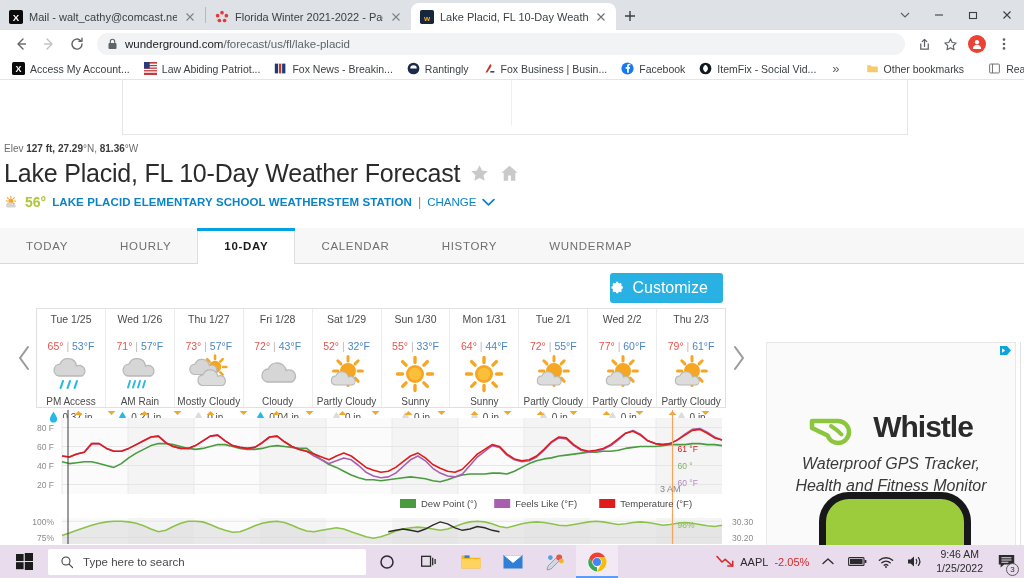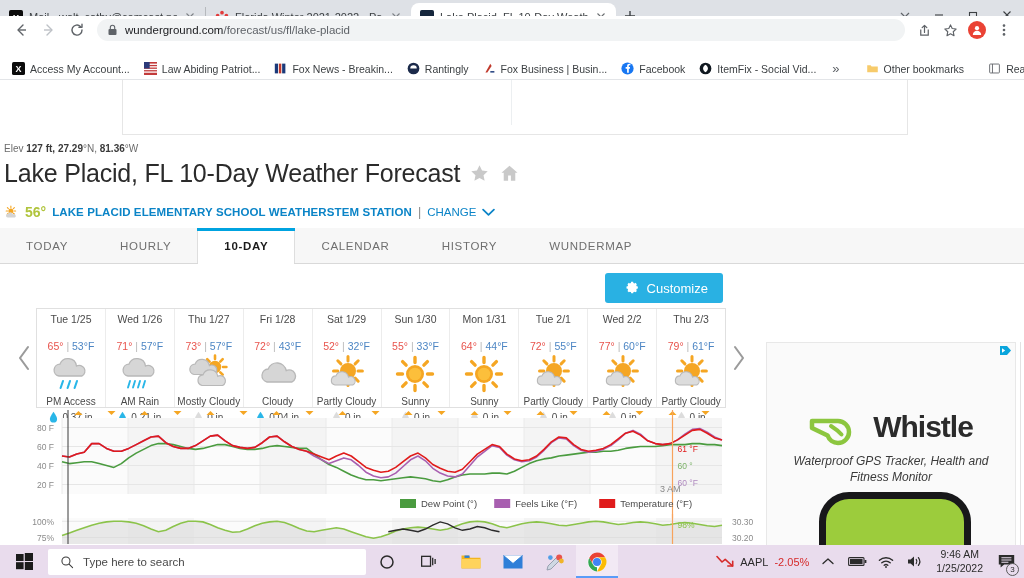--- a/index.html
+++ b/index.html
@@ -27,21 +27,21 @@
     white-space: nowrap; overflow: hidden; text-overflow: clip;
     max-width: 148px; font-size: 11px;
   }
   .tab-close { width: 14px; height: 14px; flex:0 0 14px; opacity: .75; }
   .tab-sep { width:1px; height:16px; background:#b6b9bd; align-self:center; }
   .newtab { width: 28px; height: 28px; display:flex; align-items:center; justify-content:center; }
   .winctl { margin-left:auto; display:flex; align-items:flex-start; height:30px; }
   .winctl div { width: 34px; height: 30px; display:flex; align-items:center; justify-content:center; }
 
   .chrome-toolbar {
-    position: absolute; left:0; top:16px; width:1024px; height:28px;
+    position: absolute; left:0; top:30px; width:1024px; height:28px;
     background:#ffffff; display:flex; align-items:center; gap:2px; padding: 0 8px;
   }
   .navbtn { width: 26px; height:26px; display:flex; align-items:center; justify-content:center; }
   .omnibox {
     flex:1; height:22px; background:#f1f3f4; border-radius:11px;
     display:flex; align-items:center; gap:7px; padding: 0 10px; margin: 0 5px;
   }
   .omnibox-url { font-size: 11.5px; color:#202124; white-space:nowrap; }
   .omnibox-url .dim { color: #5f6368; }
   .tb-icon { width: 24px; height: 24px; display:flex; align-items:center; justify-content:center; }
@@ -69,21 +69,21 @@
   .topad-split { position:absolute; left:388px; top:0; width:1px; height:47px; background:#eceff1; }
 
   .wxhead { position:absolute; left:0; top:63px; width:760px; }
   .elev { font-size:10px; color:#6b6b6b; padding-left: 4px; }
   .elev b { color:#3a3a3a; font-weight:bold; }
   .pagetitle {
     font-size: 25px; color:#2b2b2b; font-weight:400; letter-spacing:-.2px;
     padding-left: 4px; margin-top:5px; display:flex; align-items:center; gap:9px;
   }
   .stationrow {
-    display:flex; align-items:center; gap:6px; padding-left:4px; margin-top:16px; font-size:12.5px;
+    display:flex; align-items:center; gap:6px; padding-left:4px; margin-top:6px; font-size:12.5px;
   }
   .station-temp { color:#b0c43c; font-weight:bold; font-size:14px; }
   .station-name { color:#0b84c7; font-weight:bold; font-size:11.5px; letter-spacing:.1px; }
   .station-pipe { color:#8a8a8a; }
   .station-change { color:#0b84c7; font-size:11.5px; }
 
   .navtabs {
     position:absolute; left:0; top:148px; width:1024px; height:36px;
     border-bottom:1px solid #d9d9d9; display:flex; align-items:stretch;
     background:#f7f7f7;
@@ -93,22 +93,22 @@
     font-size:11.5px; color:#6f6f6f; letter-spacing:.7px; position:relative; background:#f7f7f7;
   }
   .navtab.active { color:#1b1b1b; font-weight:bold; background:#ffffff; border-left:1px solid #dedede; border-right:1px solid #dedede; }
   .navtab.active::before { content:""; position:absolute; left:-1px; right:-1px; top:0; height:3px; background:#00a3e0; }
   .navtab.active::after { content:""; position:absolute; left:0; right:0; bottom:-1px; height:1px; background:#fff; }
 
   
   .customize-row { position:absolute; left:0; top:185px; width:745px; height:42px; }
   .customize-btn {
     position:absolute; right:22px; top:8px; height:30px; background:#29b1e3;
-    border-radius:3px; display:flex; align-items:center; gap:7px; padding: 0 15px 0 20px;
-    color:#fff; font-size:13px;
+    border-radius:3px; display:flex; align-items:center; gap:7px; padding: 0 15px 0 0;
+    color:#fff; font-size:16px;
   }
 
   .daystrip {
     position:absolute; left:36px; top:228px; width:690px; height:100px;
     border:1px solid #e0e0e0; display:flex; background:#fff;
   }
   .arrow-l, .arrow-r { position:absolute; top:258px; width:24px; height:40px; display:flex; align-items:center; justify-content:center; color:#9b9b9b; }
   .arrow-l { left:12px; } .arrow-r { left:726px; }
   .daycard {
     flex:1 1 0; min-width:0; border-right:1px solid #ececec;
@@ -128,21 +128,21 @@
   .hoverlabel { position:absolute; left:660px; top:74px; font-size:9px; color:#888; }
 
   
   .rail {
     position:absolute; left:766px; top:262px; width:250px; height:283px;
     background:#fafafa; border:1px solid #e8e8e8;
   }
   .rail-adchoice { position:absolute; right:3px; top:2px; }
   .rail-logo { position:absolute; left:0; right:0; top:64px; display:flex; align-items:center; justify-content:center; gap:8px; }
   .rail-wordmark { font-size:30px; font-weight:bold; color:#2b2b2b; letter-spacing:-1px; }
-  .rail-tag { position:absolute; left:16px; right:16px; top:110px; text-align:center; font-size:12px; font-style:italic; color:#3a3a3a; line-height:1.35; }
+  .rail-tag { position:absolute; left:16px; right:16px; top:110px; text-align:center; font-size:16px; font-style:italic; color:#3a3a3a; line-height:1.35; }
   .rail-device {
     position:absolute; left:52px; bottom:-18px; width:152px; height:150px;
     background:#9ccc3c; border: 7px solid #18181a; border-radius:30px 30px 0 0;
   }
   .rail-sep { position:absolute; left:1020px; top:262px; width:1px; height:283px; background:#e2e2e2; }
 
   
   .taskbar {
     position:absolute; left:0; top:545px; width:1024px; height:33px;
     background:#e9dced; display:flex; align-items:center;

